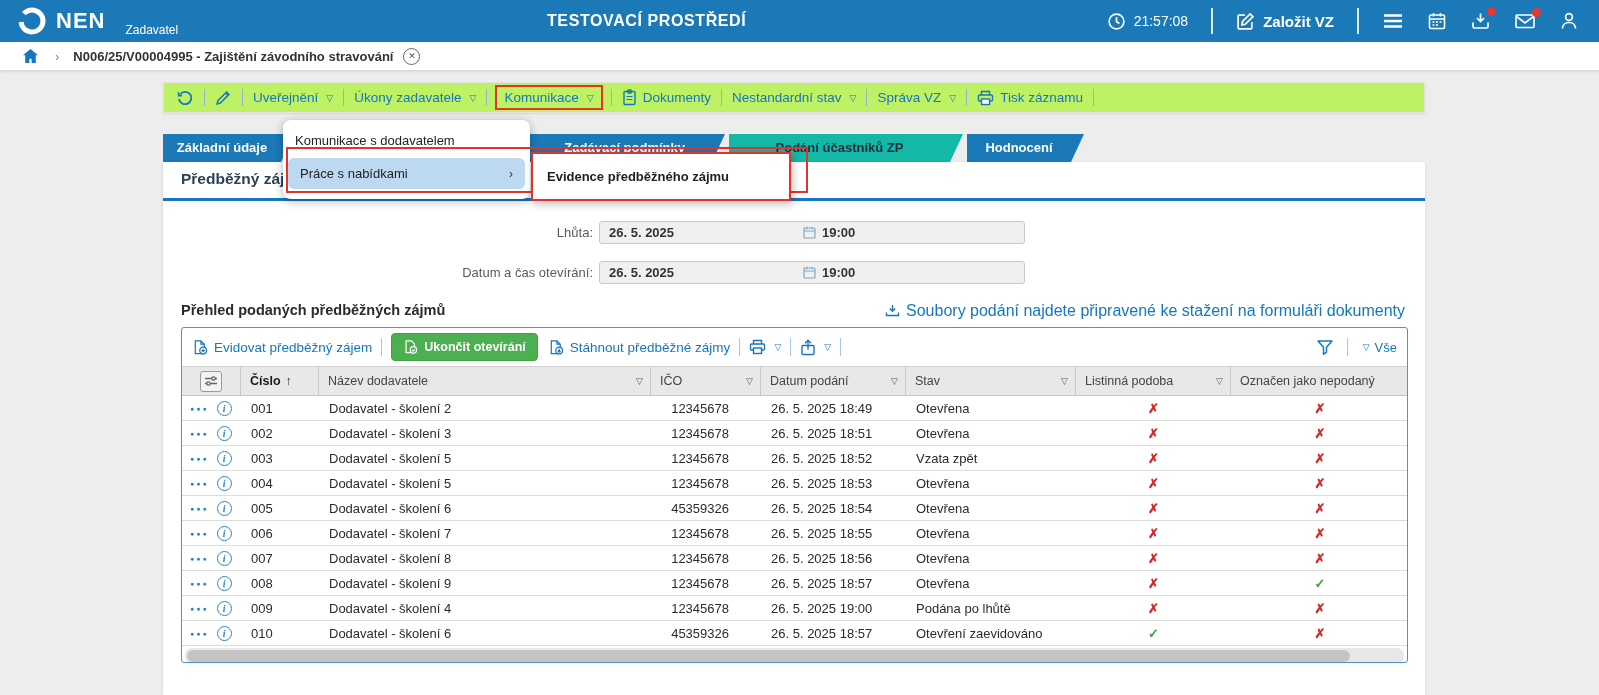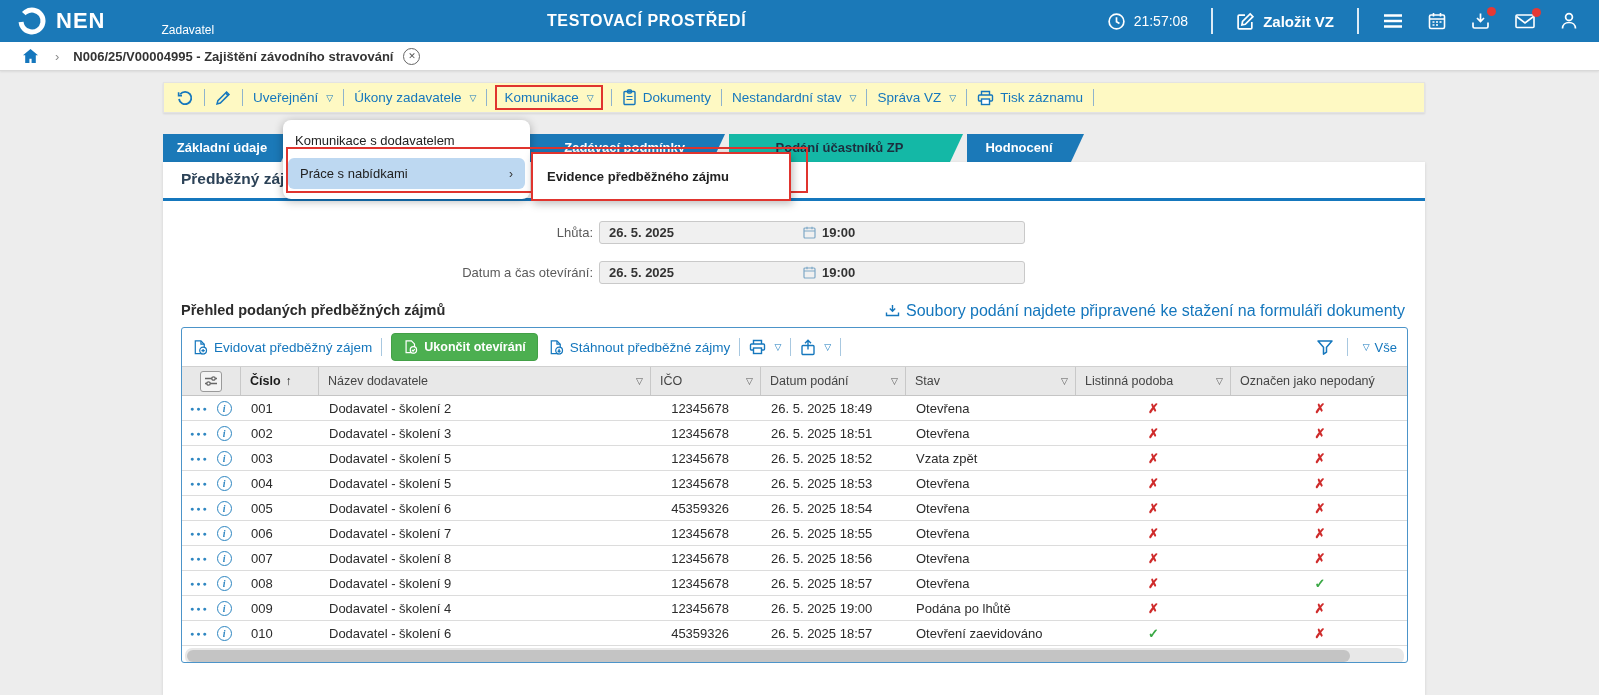--- a/index.html
+++ b/index.html
@@ -3,41 +3,41 @@
 <meta charset="utf-8">
 <style>
   * { box-sizing: border-box; margin: 0; padding: 0; }
   html,body { width:1599px; height:695px; overflow:hidden; }
   body { font-family:"Liberation Sans", sans-serif; background:#ededed; position:relative; }
   svg { display:block; }
 
   
   .topbar { position:absolute; left:0; top:0; width:1599px; height:42px; background:#1b79b8; color:#fff; display:flex; align-items:center; }
   .brandwrap { display:flex; align-items:center; padding-left:16px; }
-  .brand-text { display:flex; align-items:flex-end; margin-left:8px;gap:36px; }
+  .brand-text { display:flex; align-items:flex-end; margin-left:8px; }
   .brand-main { font-size:22px; font-weight:bold; letter-spacing:1px; line-height:20px; }
   .brand-sub { font-size:12px; margin-left:20px; margin-bottom:-6px; }
   .env-title { position:absolute; left:547px; top:0; height:42px; line-height:42px; font-size:16px; font-weight:bold; letter-spacing:0.6px; }
   .tb-right { position:absolute; right:0; top:0; height:42px; display:flex; align-items:center; gap:23px; padding-right:20px; }
   .tb-group { display:flex; align-items:center; gap:8px; }
   .tb-time { font-size:14px; }
   .tb-divider { width:2px; height:26px; background:rgba(255,255,255,.85); }
   .tb-create { font-size:15px; font-weight:bold; }
   .tb-icon { position:relative; cursor:pointer; }
   .badge-dot { position:absolute; top:-4px; right:-5px; width:9px; height:9px; border-radius:50%; background:#e53935; }
 
   
   .breadcrumb { position:absolute; left:0; top:42px; width:1599px; height:29px; background:#fff; border-bottom:1px solid #d9d9d9; box-shadow:0 1px 2px rgba(0,0,0,.08); display:flex; align-items:center; }
   .bc-home { margin-left:22px; }
   .bc-chev { color:#8a8a8a; font-size:13px; margin:0 14px 0 16px; }
   .bc-label { font-size:13px; font-weight:bold; color:#333; }
   .bc-close { margin-left:10px; width:17px; height:17px; border:1.4px solid #666; border-radius:50%; color:#555; font-size:9px; line-height:14px; text-align:center; cursor:pointer; }
 
   
-  .toolbar-panel { position:absolute; left:163px; top:82px; width:1262px; height:31px; background:#fef9c3; border:1px solid #e3e3e3; box-shadow:0 1px 2px rgba(0,0,0,.10); display:flex; align-items:center; padding-left:12px; }
+  .toolbar-panel { position:absolute; left:163px; top:82px; width:1262px; height:31px; background:#bef264; border:1px solid #e3e3e3; box-shadow:0 1px 2px rgba(0,0,0,.10); display:flex; align-items:center; padding-left:12px; }
   .tl-item { display:flex; align-items:center; gap:6px; color:#1577bd; font-size:13.5px; white-space:nowrap; cursor:pointer; }
   .tl-div { width:1px; height:17px; background:#8fb3cd; margin:0 10px; }
   .dd { font-size:9px; color:#1577bd; margin-left:2px; }
   .hl-red { border:2px solid #e0342e; padding:3px 7px; margin:-3px -2px; }
 
   
   .tabs { position:absolute; left:163px; top:134px; height:28px; display:flex; gap:4px; }
   .tab { height:28px; line-height:28px; background:#1b79b8; color:#fff; font-size:13px; font-weight:bold; text-align:center; clip-path:polygon(0 0, 100% 0, calc(100% - 13px) 100%, 0 100%); padding-right:13px; cursor:pointer; }
   .tab.active { background:#14b8a6; color:#1c2e3e; }
   .tab.t2 { text-align:right; padding-right:40px; }

